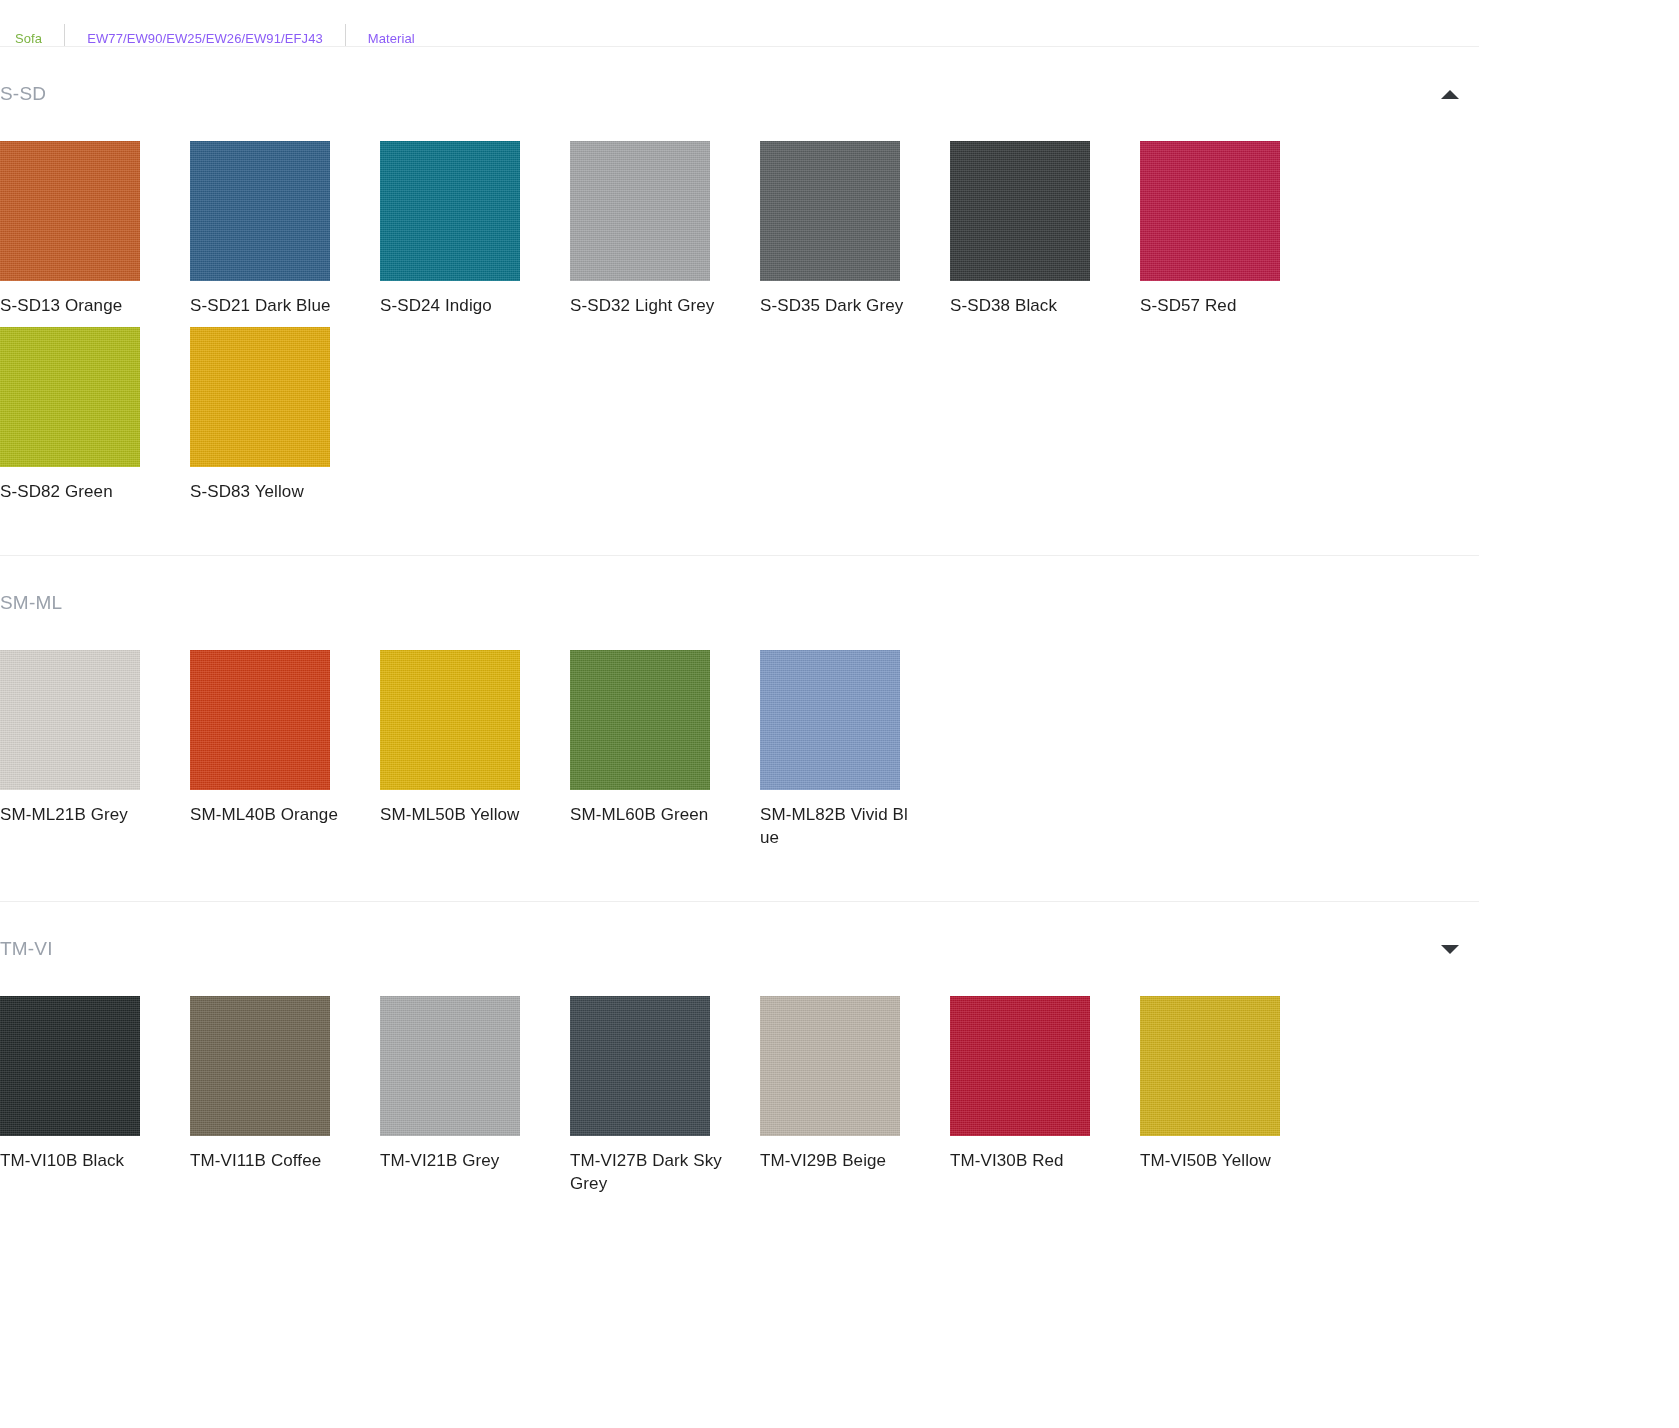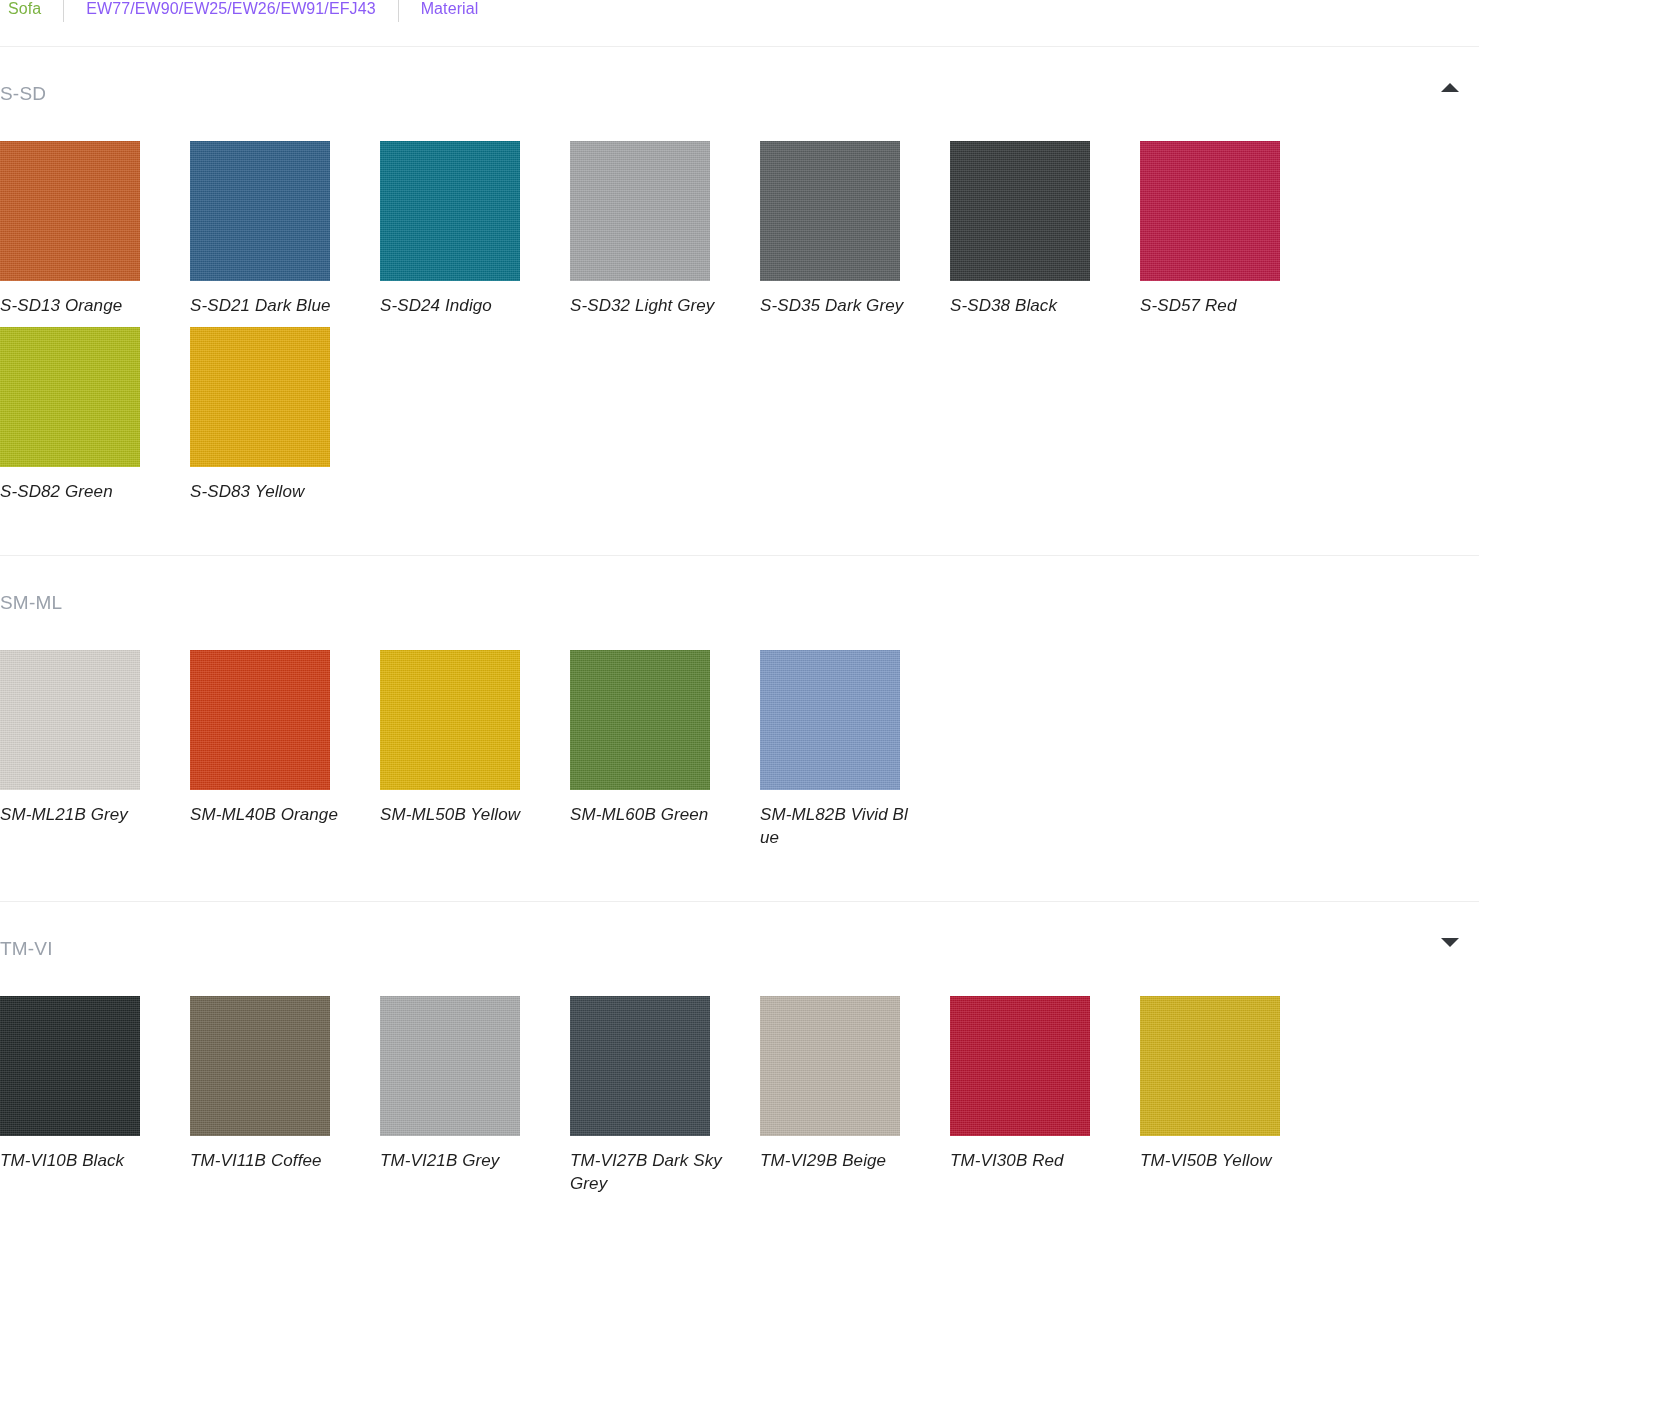--- a/index.html
+++ b/index.html
@@ -7,41 +7,41 @@
     margin: 0; padding: 0;
     background: #ffffff;
     width: 1679px;
     font-family: "Liberation Sans", sans-serif;
   }
   body { width: 1679px; min-height: 1428px; position: relative; overflow-x: hidden; }
 
   
   .breadcrumb {
     display: flex;
-    align-items: flex-start;
+    align-items: flex-end;
     height: 46px;
-    padding-left: 8px;
-    font-size: 16px;
+    padding-left: 15px;
+    font-size: 13px;
   }
   .crumb-active { color: #7cb342; letter-spacing: .1px; }
   .crumb { color: #8b5cf6; letter-spacing: .1px; }
   .crumb-sep {
     display: inline-block;
     width: 1px; height: 22px;
     background: #d6d6d6;
     margin: 0 22px;
   }
 
   
   .rule { height: 1px; background: #eeeeee; width: 1479px; }
 
   .section { width: 1479px; }
   .sec-head {
     display: flex;
-    align-items: flex-start;
+    align-items: center;
     justify-content: space-between;
     width: 1459px;
     padding-top: 36px;
   }
   .sec-title {
     font-size: 19px;
     color: #9aa1ab;
     letter-spacing: .2px;
   }
   .caret {
@@ -58,21 +58,20 @@
     border-right: 9px solid transparent;
     border-top: 9px solid #33373b;
   }
 
   
   .grid {
     display: flex;
     flex-wrap: wrap;
     width: 1500px;
     padding-top: 36px;
-    font-style: italic;
   }
   .cell {
     width: 190px;
     margin-bottom: 10px;
   }
   .sw {
     width: 140px;
     height: 140px;
     position: relative;
     overflow: hidden;

